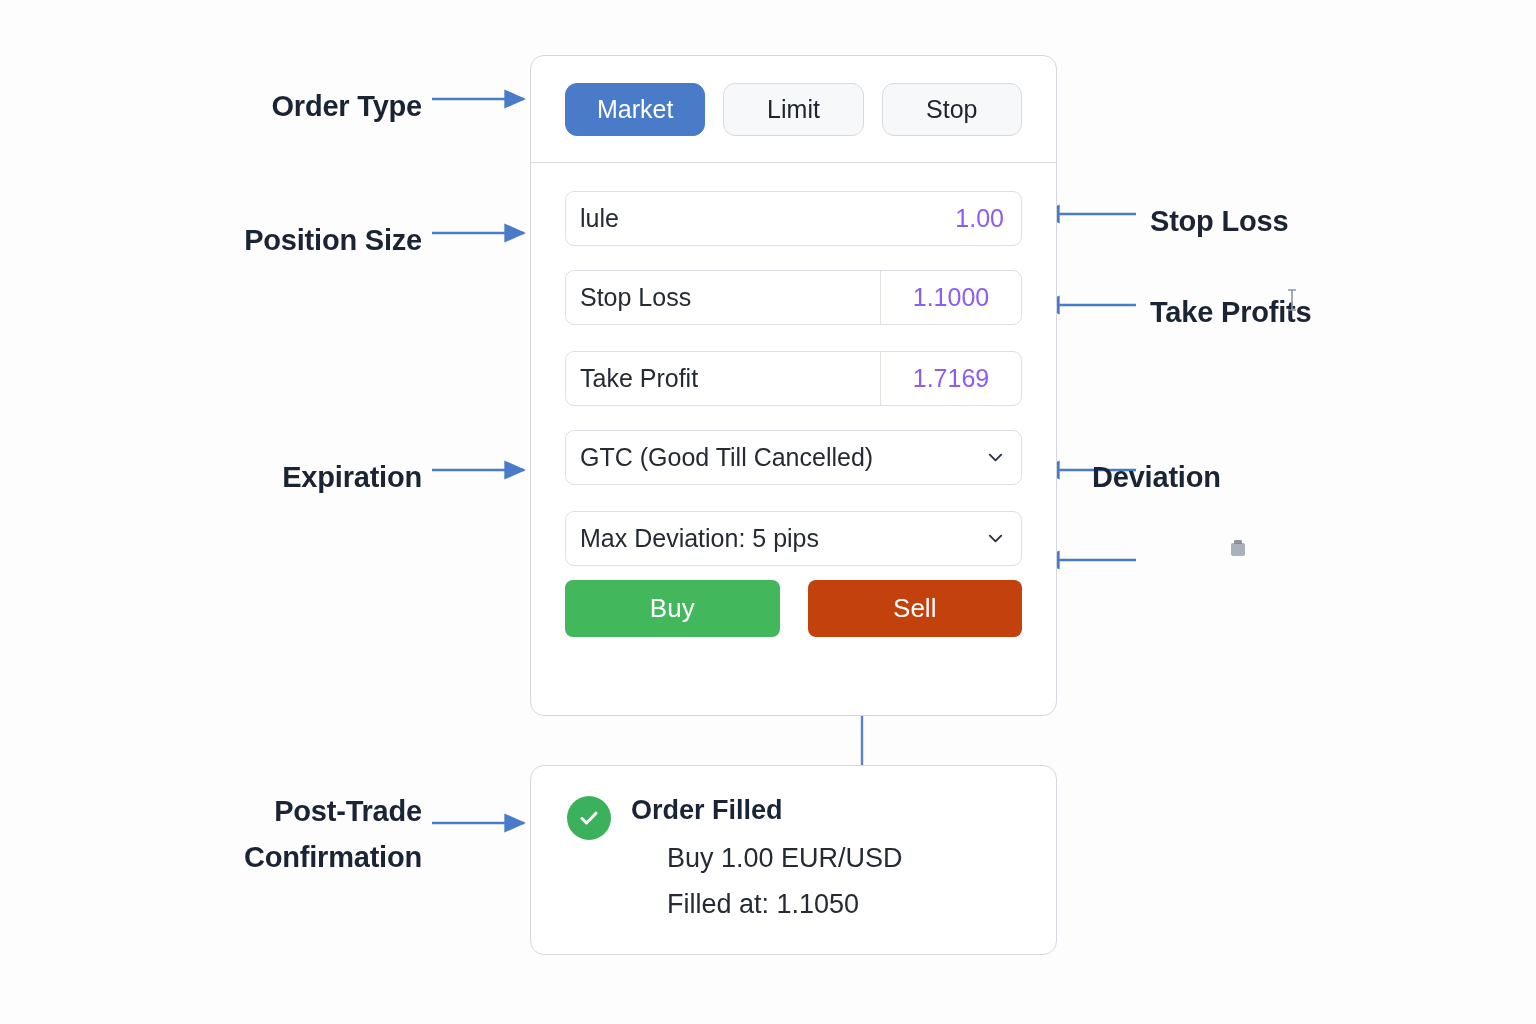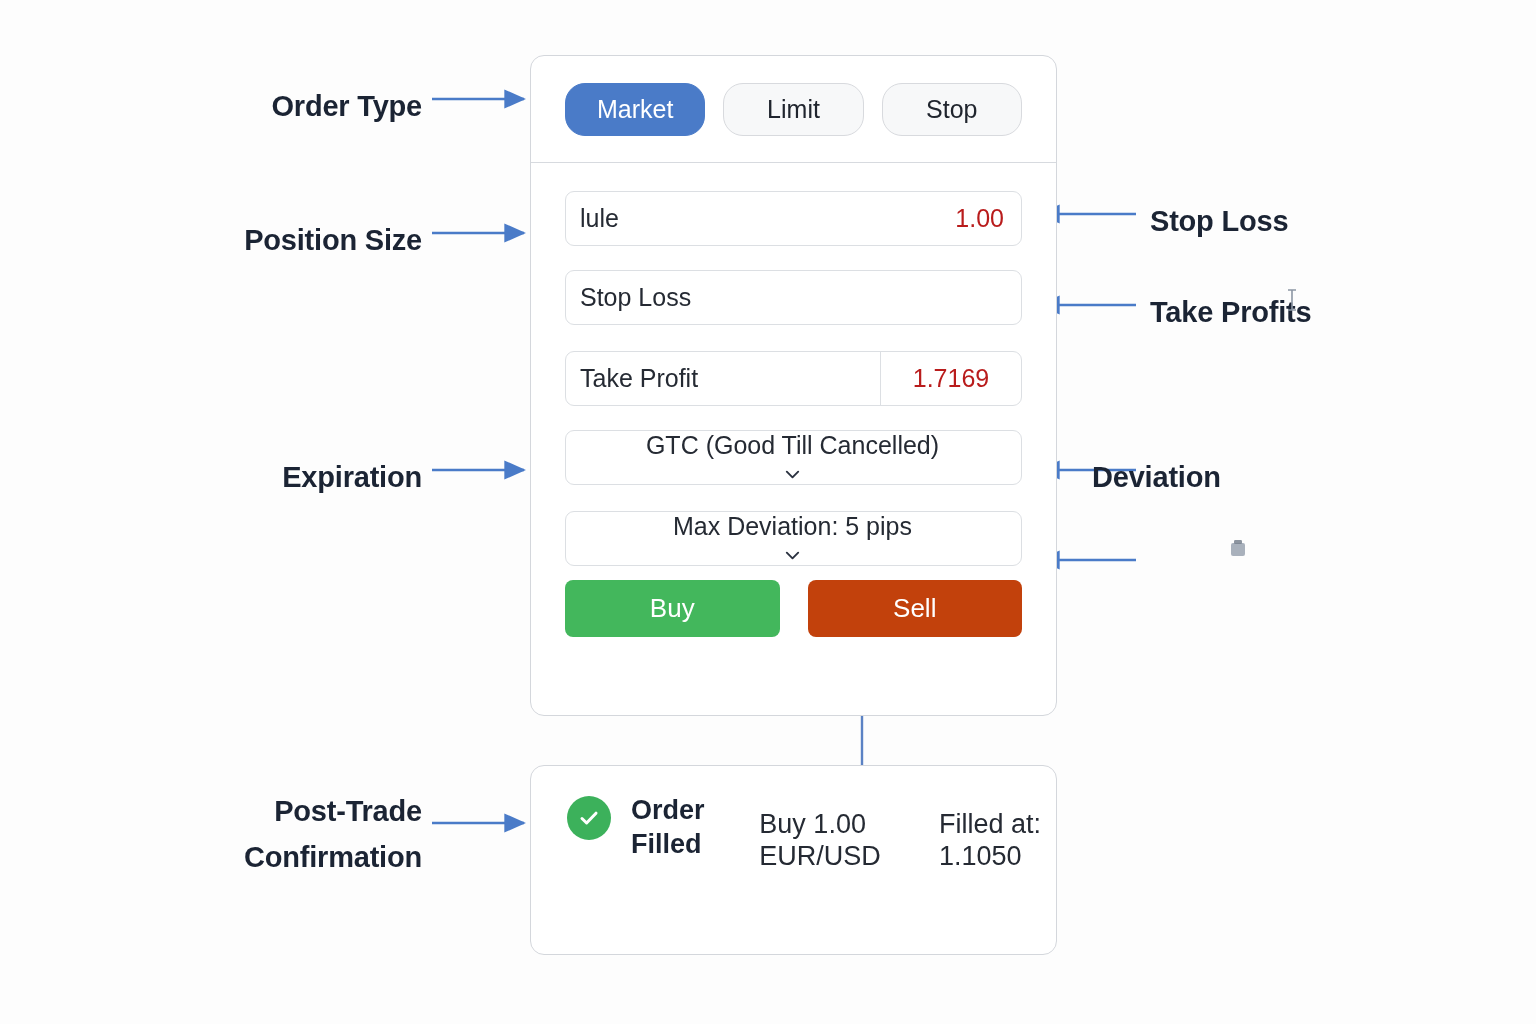--- a/index.html
+++ b/index.html
@@ -66,21 +66,21 @@
 
   
   .order-type-row {
     display: flex;
     gap: 18px;
     padding: 27px 34px 0 34px;
   }
   .seg-btn {
     flex: 1 1 0;
     height: 53px;
-    border-radius: 20px;
+    border-radius: 12px;
     border: 1.4px solid #d8dade;
     background: #f7f8f9;
     color: #20252e;
     font-size: 25px;
     font-family: "Liberation Sans", "DejaVu Sans", sans-serif;
     display: flex;
     align-items: center;
     justify-content: center;
     cursor: pointer;
     box-sizing: border-box;
@@ -119,42 +119,41 @@
     padding-left: 14px;
     font-size: 25px;
     color: #252a33;
   }
   .field .f-value {
     display: flex;
     align-items: center;
     justify-content: flex-end;
     padding-right: 17px;
     font-size: 25px;
-    color: #b91c1c;
+    color: #8b5cf6;
   }
   .field.split .f-value {
     width: 140px;
     justify-content: center;
     padding-right: 0;
     border-left: 1.4px solid #dcdfe3;
   }
 
   .gap-lg { height: 24px; }
 
   .select-field {
     height: 55px;
     border: 1.4px solid #dcdfe3;
     border-radius: 9px;
     background: #ffffff;
     display: flex;
     align-items: center;
     padding: 0 16px 0 14px;
     box-sizing: border-box;
     cursor: pointer;
-    flex-direction: column;
   }
   .select-field + .select-field { margin-top: 26px; }
   .select-field .s-text {
     flex: 1 1 auto;
     font-size: 25px;
     color: #252a33;
   }
   .chev {
     width: 19px;
     height: 19px;
@@ -193,21 +192,21 @@
     width: 44px;
     height: 44px;
     border-radius: 50%;
     background: #3cb15b;
     flex: 0 0 auto;
     display: flex;
     align-items: center;
     justify-content: center;
     margin-top: 2px;
   }
-  .confirm-text { display: flex; flex-direction: row; }
+  .confirm-text { display: flex; flex-direction: column; }
   .confirm-title {
     font-size: 27px;
     font-weight: bold;
     color: #1b2434;
     line-height: 1.25;
   }
   .confirm-line {
     font-size: 27px;
     color: #252a33;
     margin-top: 14px;
@@ -293,20 +292,21 @@
 
       <div class="field">
         <div class="f-label">lule</div>
         <div class="f-value">1.00</div>
       </div>
 
       <div class="gap-lg"></div>
 
       <div class="field split">
         <div class="f-label">Stop Loss</div>
+        <div class="f-value">1.1000</div>
       </div>
 
       <div class="field split">
         <div class="f-label">Take Profit</div>
         <div class="f-value">1.7169</div>
       </div>
 
       <div class="gap-lg"></div>
 
       <div class="select-field">

